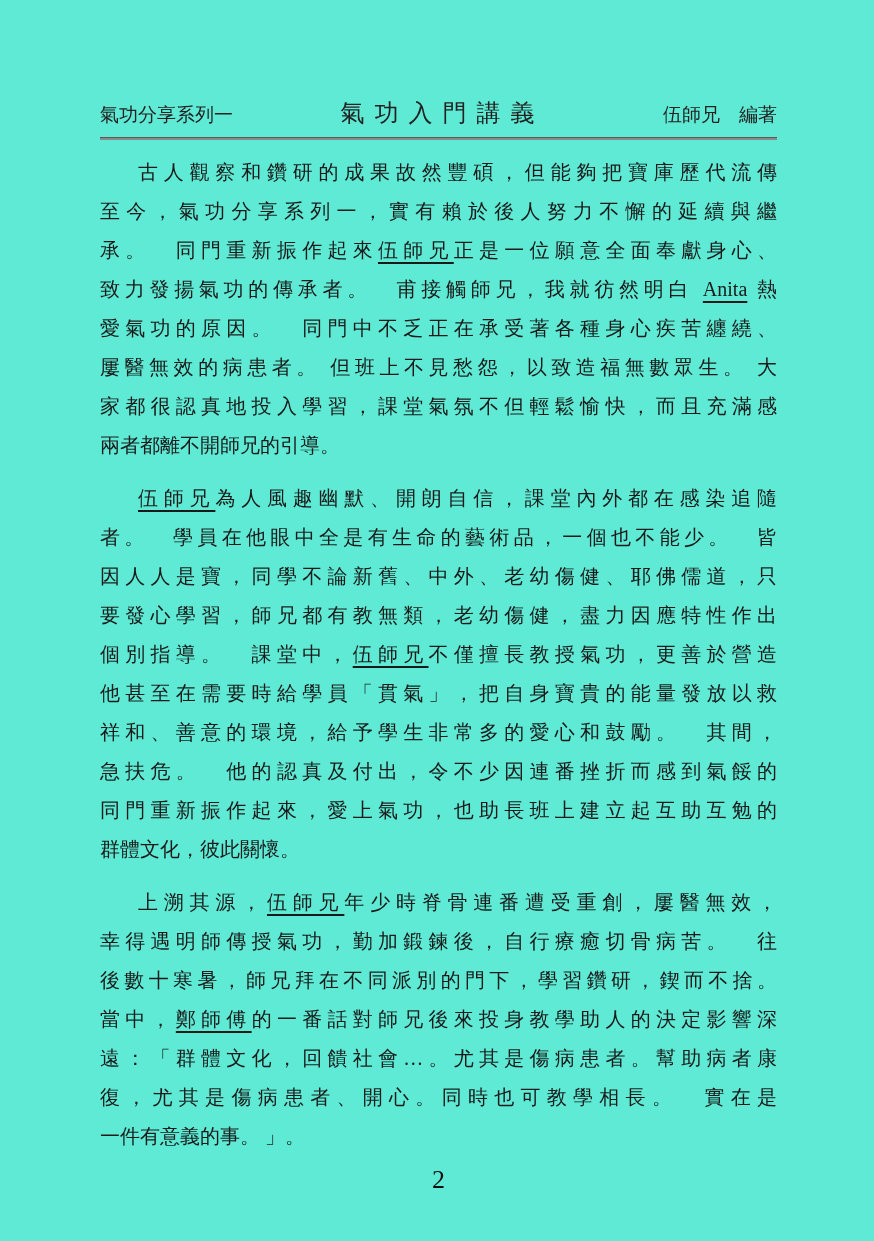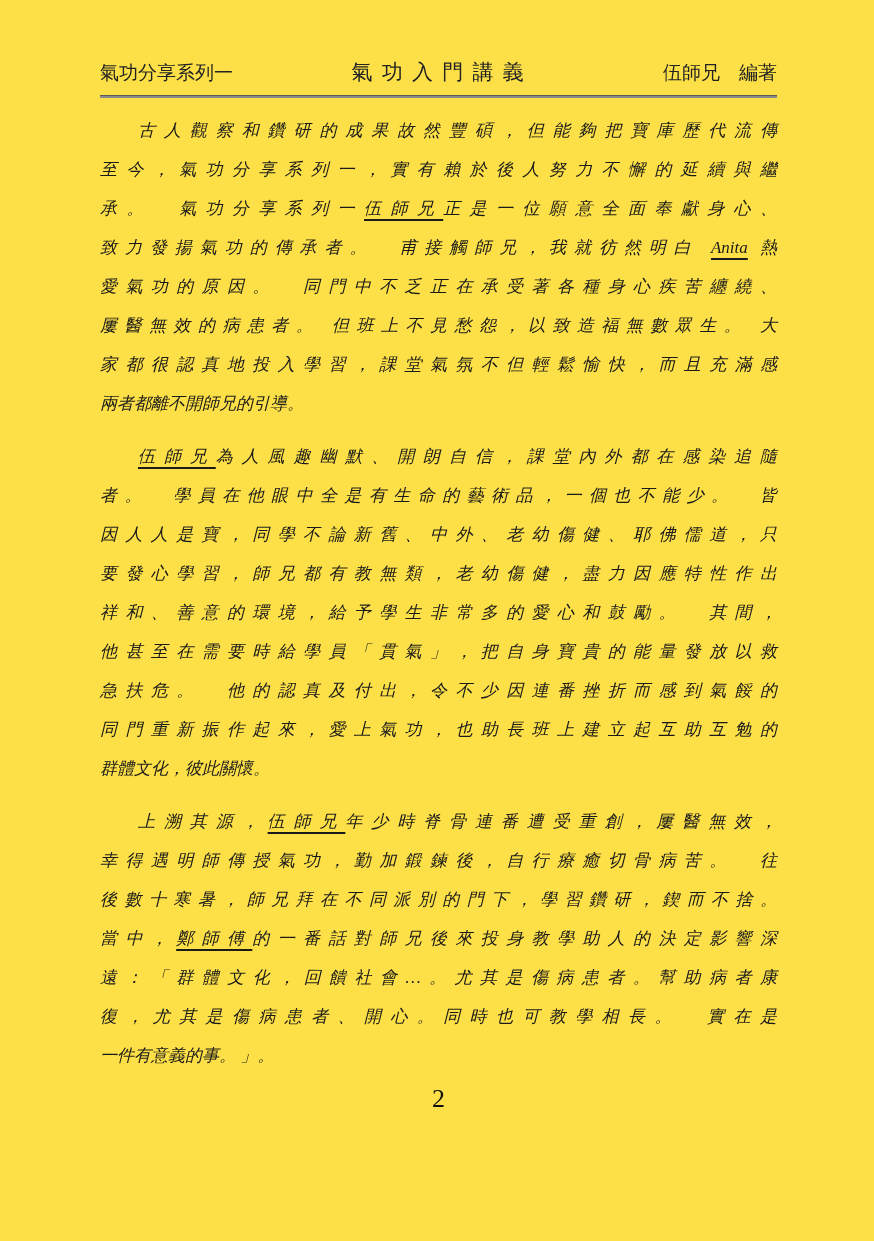--- a/index.html
+++ b/index.html
@@ -4,49 +4,48 @@
 <style>
   html, body {
     margin: 0;
     padding: 0;
     background: #ffffff;
   }
   .page {
     position: relative;
     width: 874px;
     height: 1241px;
-    background: #fde047;
+    background: #5eead4;
     overflow: hidden;
     font-family: "Liberation Serif", "DejaVu Serif", serif;
     color: #1a1a1a;
   }
   .header {
     display: flex;
     align-items: baseline;
     margin: 58px 97px 0 100px;
     font-size: 19px;
     line-height: 28px;
     color: #222222;
   }
   .header .h-left  { flex: 1 1 0; text-align: left; }
-  .header .h-center{ flex: 0 0 auto; font-size: 21px; letter-spacing: 2px; }
+  .header .h-center{ flex: 0 0 auto; font-size: 24px; letter-spacing: 2px; margin-top: 41px; }
   .header .h-right { flex: 1 1 0; text-align: right; }
   .rule {
     margin: 8px 97px 0 100px;
     height: 3px;
     background: #8a8a8a;
     border-top: 1px solid #5a5a5a;
     box-sizing: border-box;
   }
   .doc-body {
     margin: 13px 0 0 100px;
     width: 677px;
-    font-size: 17px;
+    font-size: 20px;
     line-height: 39px;
-    font-style: italic;
   }
   .para { margin: 0 0 14px 0; }
   .para:last-child { margin-bottom: 0; }
   .line {
     text-align: justify;
     text-align-last: justify;
     text-justify: inter-character;
   }
   .line.first { text-indent: 38px; }
   .line.last  { text-align-last: left; }
@@ -75,34 +74,35 @@
     <span class="h-center">氣 功 入 門 講 義</span>
     <span class="h-right">伍師兄　編著</span>
   </div>
 
   <div class="rule"></div>
 
   <div class="doc-body" id="doc-body">
       <div class="para">
         <div class="line first"><span>古人觀察和鑽研的成果故然豐碩，但能夠把寶庫歷代流傳</span></div>
         <div class="line"><span>至今，氣功分享系列一，實有賴於後人努力不懈的延續與繼</span></div>
-        <div class="line"><span>承。　氣功分享系列一</span><span class="u">伍師兄</span><span>正是一位願意全面奉獻身心、</span></div>
+        <div class="line"><span>承。　同門重新振作起來</span><span class="u">伍師兄</span><span>正是一位願意全面奉獻身心、</span></div>
         <div class="line"><span>致力發揚氣功的傳承者。　甫接觸師兄，我就彷然明白 </span><span class="u">Anita</span><span> 熱</span></div>
         <div class="line"><span>愛氣功的原因。　同門中不乏正在承受著各種身心疾苦纏繞、</span></div>
         <div class="line"><span>屢醫無效的病患者。 但班上不見愁怨，以致造福無數眾生。 大</span></div>
         <div class="line"><span>家都很認真地投入學習，課堂氣氛不但輕鬆愉快，而且充滿感</span></div>
         <div class="line last"><span>兩者都離不開師兄的引導。</span></div>
       </div>
       <div class="para">
         <div class="line first"><span class="u">伍師兄</span><span>為人風趣幽默、開朗自信，課堂內外都在感染追隨</span></div>
         <div class="line"><span>者。　學員在他眼中全是有生命的藝術品，一個也不能少。　皆</span></div>
         <div class="line"><span>因人人是寶，同學不論新舊、中外、老幼傷健、耶佛儒道，只</span></div>
         <div class="line"><span>要發心學習，師兄都有教無類，老幼傷健，盡力因應特性作出</span></div>
+        <div class="line"><span>個別指導。　課堂中，</span><span class="u">伍師兄</span><span>不僅擅長教授氣功，更善於營造</span></div>
+        <div class="line"><span>他甚至在需要時給學員「貫氣」，把自身寶貴的能量發放以救</span></div>
         <div class="line"><span>祥和、善意的環境，給予學生非常多的愛心和鼓勵。　其間，</span></div>
-        <div class="line"><span>他甚至在需要時給學員「貫氣」，把自身寶貴的能量發放以救</span></div>
         <div class="line"><span>急扶危。　他的認真及付出，令不少因連番挫折而感到氣餒的</span></div>
         <div class="line"><span>同門重新振作起來，愛上氣功，也助長班上建立起互助互勉的</span></div>
         <div class="line last"><span>群體文化，彼此關懷。</span></div>
       </div>
       <div class="para">
         <div class="line first"><span>上溯其源，</span><span class="u">伍師兄</span><span>年少時脊骨連番遭受重創，屢醫無效，</span></div>
         <div class="line"><span>幸得遇明師傳授氣功，勤加鍛鍊後，自行療癒切骨病苦。　往</span></div>
         <div class="line"><span>後數十寒暑，師兄拜在不同派別的門下，學習鑽研，鍥而不捨。</span></div>
         <div class="line"><span>當中，</span><span class="u">鄭師傅</span><span>的一番話對師兄後來投身教學助人的決定影響深</span></div>
         <div class="line"><span>遠：「群體文化，回饋社會…。尤其是傷病患者。幫助病者康</span></div>

